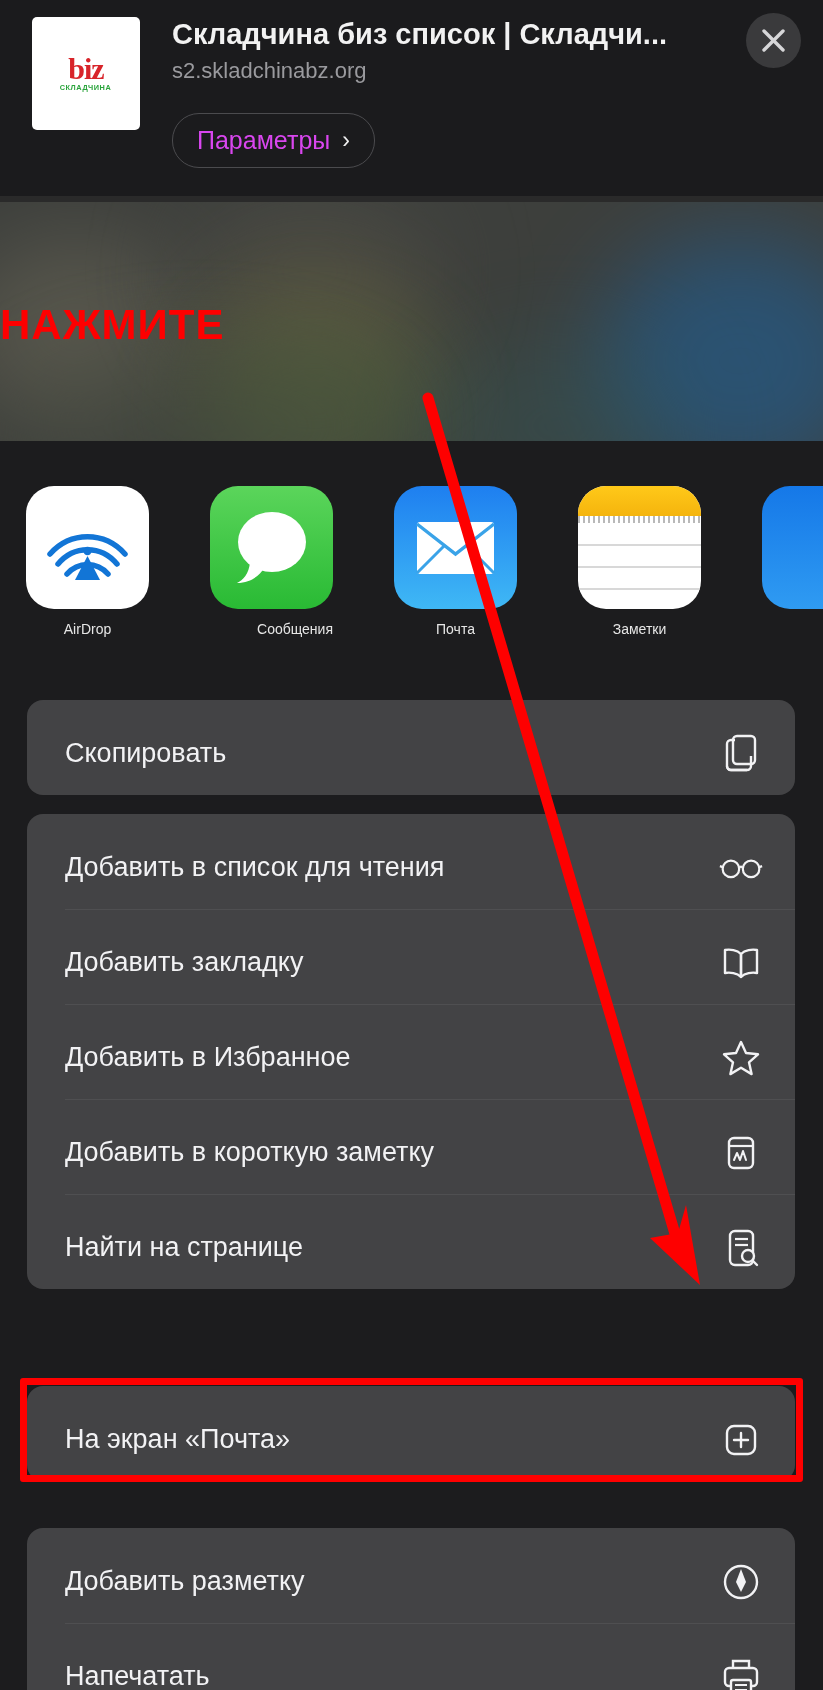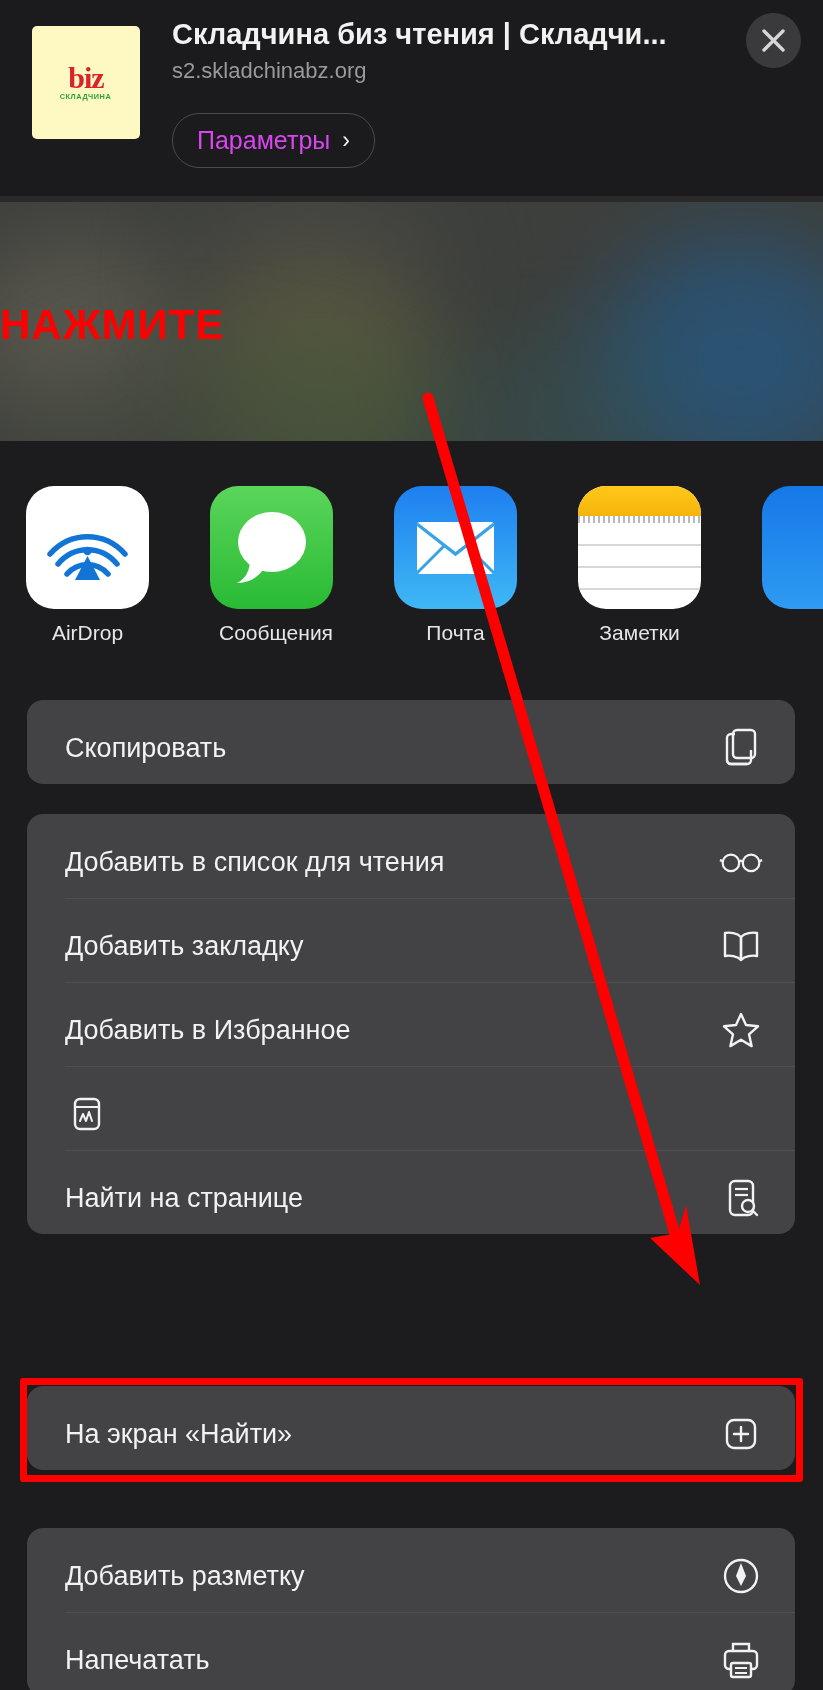--- a/index.html
+++ b/index.html
@@ -24,28 +24,27 @@
     left: 0; top: 0;
     width: 823px;
     height: 196px;
     background: #1b1b1d;
     box-sizing: border-box;
   }
   .app-thumb {
     position: absolute;
     left: 32px; top: 17px;
     width: 108px; height: 113px;
-    background: #fef9c3;
+    background: #ffffff;
     border-radius: 5px;
     overflow: hidden;
     display: flex;
     flex-direction: column;
     align-items: center;
     justify-content: center;
-    margin-top: 9px;
   }
   .thumb-biz {
     font-family: "Liberation Serif", serif;
     font-weight: bold;
     font-size: 30px;
     color: #d8242a;
     letter-spacing: -1px;
     line-height: 26px;
   }
   .thumb-sub {
@@ -153,21 +152,21 @@
     text-align: center;
   }
   .app-icon {
     width: 123px; height: 123px;
     border-radius: 28px;
     overflow: hidden;
     position: relative;
   }
   .app-name {
     margin-top: 12px;
-    font-size: 21px;
+    font-size: 14px;
     color: #e6e6e6;
     white-space: nowrap;
   }
   .ic-airdrop { background: #ffffff; }
   .ic-messages { background: linear-gradient(180deg,#5bd55b 0%,#29ba34 100%); }
   .ic-mail { background: linear-gradient(180deg,#1e7ff0 0%,#3fb8f5 100%); }
   .ic-notes { background: #ffffff; }
   .ic-extra { background: linear-gradient(180deg,#1578e8 0%,#2f9bf2 100%); }
   .notes-top {
     position: absolute; left:0; top:0; width:100%; height: 30px;
@@ -185,21 +184,21 @@
   .group {
     position: absolute;
     left: 27px;
     width: 768px;
     background: #434345;
     border-radius: 16px;
     overflow: hidden;
   }
   .row {
     position: relative;
-    height: 84px;
+    height: 95px;
     display: flex;
     align-items: center;
     padding: 12px 32px 0 38px;
     box-sizing: border-box;
   }
   .row + .row::before {
     content: "";
     position: absolute;
     left: 38px; right: 0; top: 0;
     height: 1px;
@@ -244,21 +243,21 @@
 
 <div id="screen">
 
   <div class="header">
 
     <div class="app-thumb">
       <div class="thumb-biz">biz</div>
       <div class="thumb-sub">СКЛАДЧИНА</div>
     </div>
 
-    <div class="head-title">Складчина биз чтения | Складчи...</div>
+    <div class="head-title">Складчина биз список | Складчи...</div>
     <div class="head-url">s2.skladchinabz.org</div>
 
     <div class="params-btn">
       <span class="lbl">Параметры</span>
       <span class="chev">›</span>
     </div>
 
     <div class="close-btn">
       <span>
         <svg width="27" height="27" viewBox="0 0 27 27">
@@ -377,20 +376,21 @@
     <div class="row">
       <span class="row-label">Добавить в Избранное</span>
       <span class="row-icon">
         <svg width="44" height="44" viewBox="0 0 44 44" fill="none" stroke="#f2f2f4" stroke-width="2.4" stroke-linejoin="round">
           <path d="M22 6 l5 11 12 1.3 -9 8 2.6 11.8 -10.6 -6.3 -10.6 6.3 2.6 -11.8 -9 -8 12 -1.3 Z"></path>
         </svg>
       </span>
     </div>
 
     <div class="row">
+      <span class="row-label">Добавить в короткую заметку</span>
       <span class="row-icon">
         <svg width="44" height="44" viewBox="0 0 44 44" fill="none" stroke="#f2f2f4" stroke-width="2.4">
           <rect x="10" y="7" width="24" height="30" rx="5"></rect>
           <line x1="10" y1="15" x2="34" y2="15" stroke-width="2.2"></line>
           <path d="M15 29 l3 -7 3 7 3 -9 3 9" stroke-width="2" stroke-linejoin="round" stroke-linecap="round"></path>
         </svg>
       </span>
     </div>
 
     <div class="row">
@@ -402,21 +402,21 @@
           <line x1="16" y1="19" x2="29" y2="19" stroke-width="2.2"></line>
           <circle cx="29" cy="30" r="6" fill="#434345"></circle>
           <line x1="33.5" y1="34.5" x2="38" y2="39" stroke-linecap="round"></line>
         </svg>
       </span>
     </div>
   </div>
 
   <div class="group" style="top:1386px;">
     <div class="row">
-      <span class="row-label">На экран «Найти»</span>
+      <span class="row-label">На экран «Почта»</span>
       <span class="row-icon">
         <svg width="44" height="44" viewBox="0 0 44 44" fill="none" stroke="#f2f2f4" stroke-width="2.4">
           <rect x="8" y="8" width="28" height="28" rx="7"></rect>
           <line x1="22" y1="15" x2="22" y2="29" stroke-linecap="round"></line>
           <line x1="15" y1="22" x2="29" y2="22" stroke-linecap="round"></line>
         </svg>
       </span>
     </div>
   </div>
 

